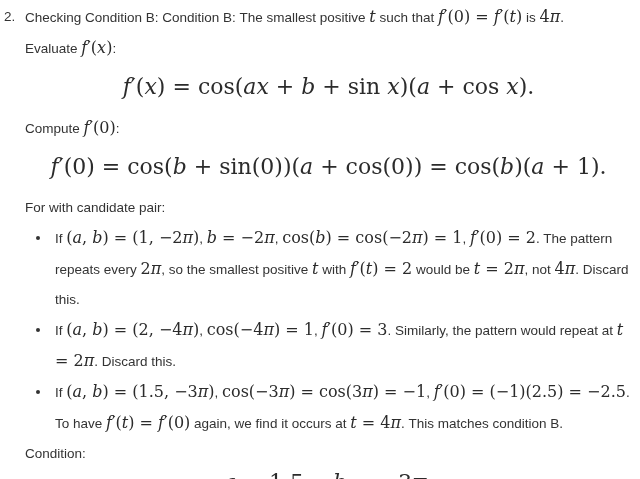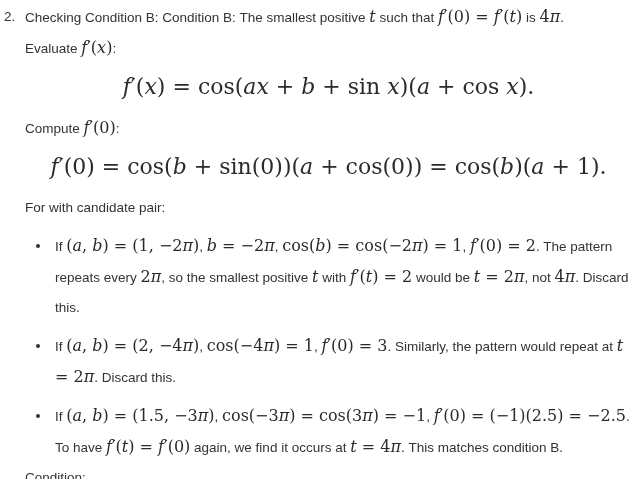--- a/index.html
+++ b/index.html
@@ -13,21 +13,21 @@
     font-size: 13.5px;
     color: #333333;
     padding: 2px 8px 0 25px;
   }
   .block { line-height: 30px; }
   .heading { position: relative; white-space: nowrap; }
   .item-number { position: absolute; left: -21px; top: 0; }
   .seg-bold { font-weight: normal; }
   .equation { text-align: center; margin: 8px 0; }
   .doc .equation:last-child { margin: 2px 0 0 0; line-height: 24px; }
-  .bullet { position: relative; padding-left: 30px; margin-top: 8px; }
+  .bullet { position: relative; padding-left: 30px; }
   .dot {
     position: absolute; left: 11px; top: 13px;
     width: 4px; height: 4px; border-radius: 50%;
     background: #333333;
   }
   .math {
     font-family: "DejaVu Serif", serif;
     font-size: 16px;
     color: #2b2b2b;
   }

